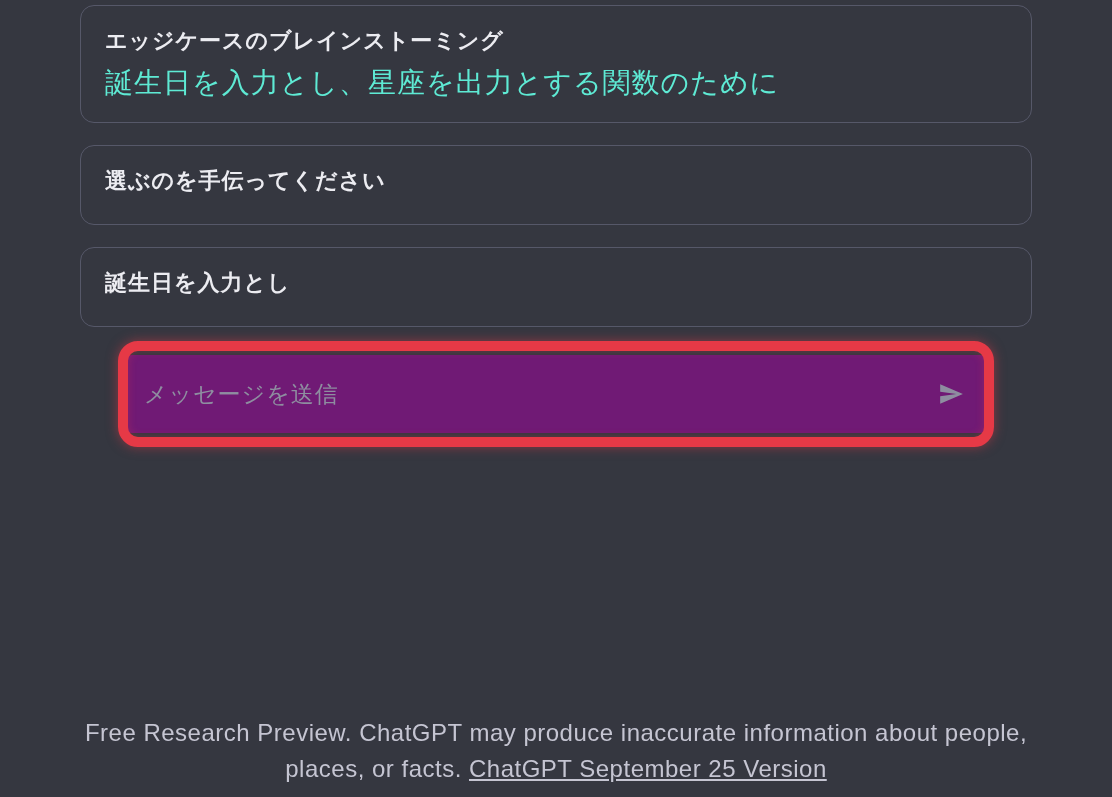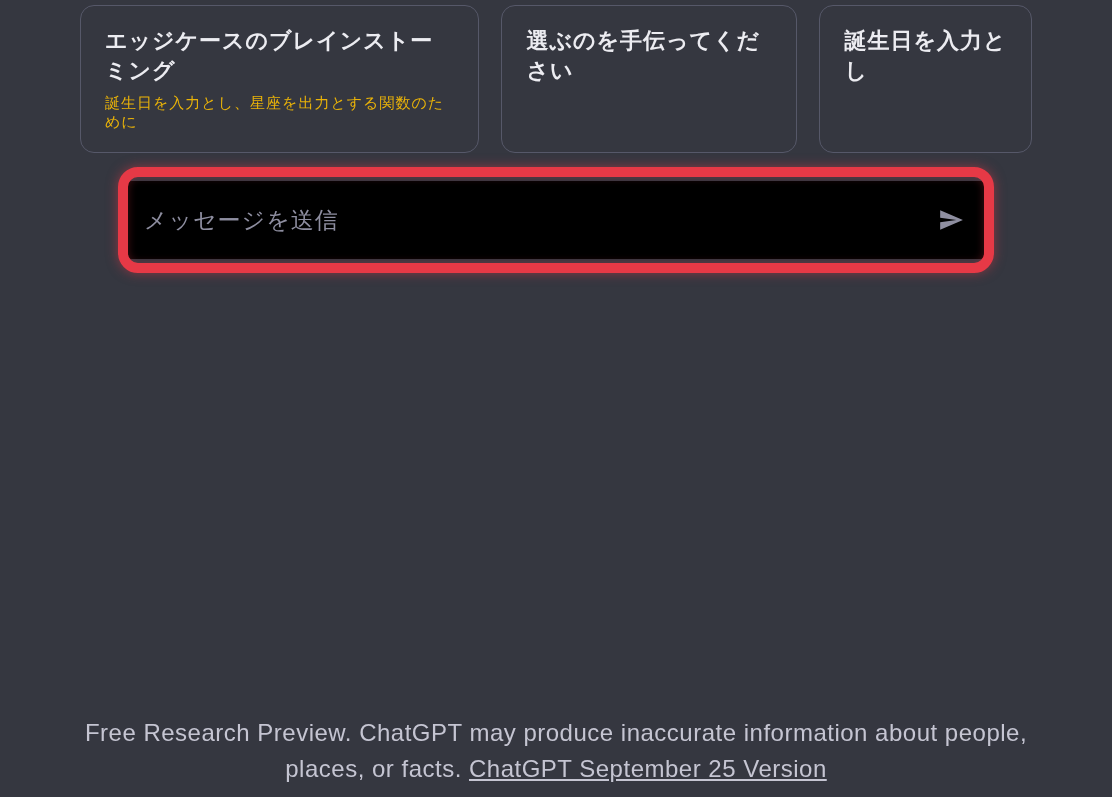--- a/index.html
+++ b/index.html
@@ -19,59 +19,59 @@
     .content {
       flex: 1;
       padding: 0 80px;
       display: flex;
       flex-direction: column;
       justify-content: flex-start;
       padding-top: 5px;
     }
     .suggestions {
       display: flex;
-      flex-direction: row;
+      flex-direction: column;
       gap: 22px;
     }
     .suggestion-card {
       border: 1px solid #565869;
       border-radius: 14px;
       padding: 20px 24px;
       cursor: pointer;
     }
     .suggestion-title {
       color: #ececf1;
       font-size: 22px;
       font-weight: 600;
       letter-spacing: 1px;
       margin-bottom: 8px;
     }
     .suggestion-subtitle {
-      color: #eab308;
-      font-size: 15px;
+      color: #5eead4;
+      font-size: 28px;
       letter-spacing: 1px;
     }
     .input-area {
       position: relative;
       margin-top: 28px;
       padding: 0 38px;
     }
     .red-highlight {
       position: absolute;
       top: -14px;
       left: 38px;
       right: 38px;
       bottom: -14px;
       border: 10px solid #e63946;
       border-radius: 20px;
       pointer-events: none;
       box-shadow: 0 0 12px rgba(230, 57, 70, 0.5), inset 0 0 8px rgba(230, 57, 70, 0.3);
     }
     .message-input-container {
-      background-color: #000000;
+      background-color: #701a75;
       border-radius: 14px;
       display: flex;
       align-items: center;
       padding: 22px 26px;
       position: relative;
     }
     .message-input {
       flex: 1;
       background: transparent;
       border: none;

